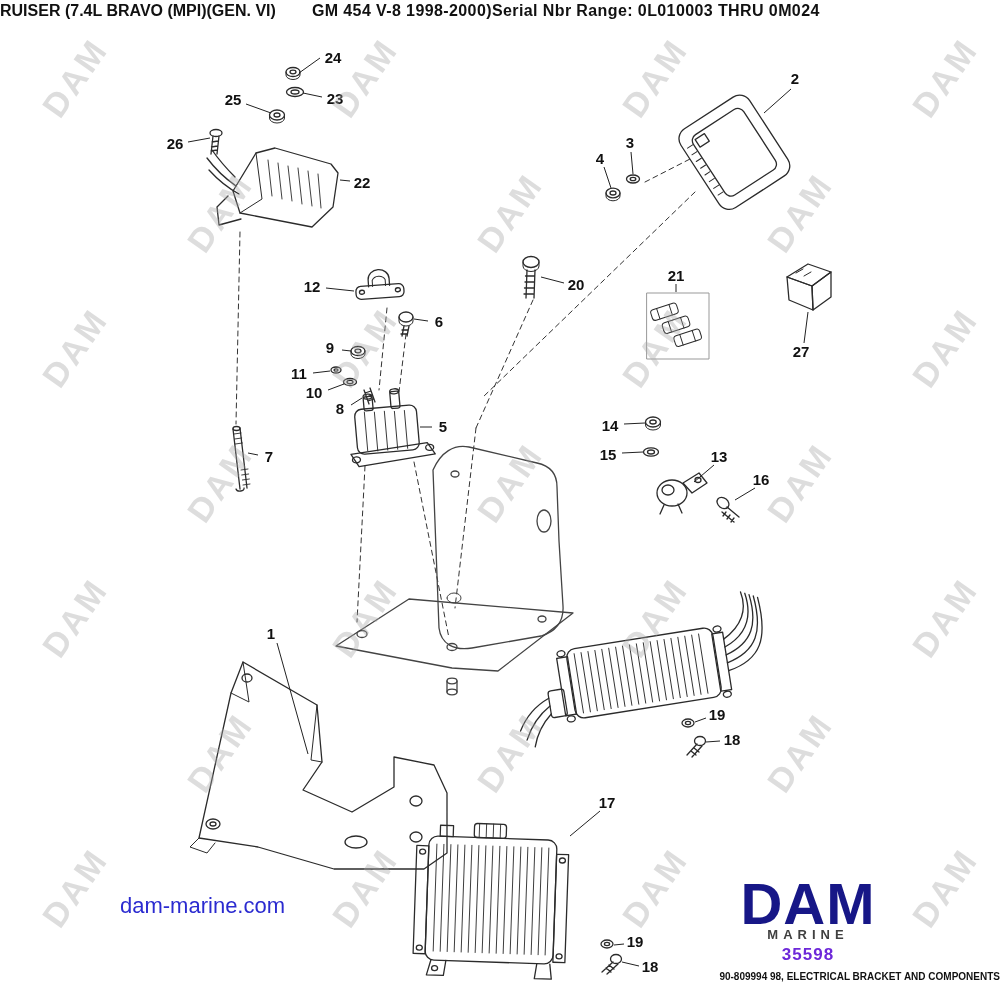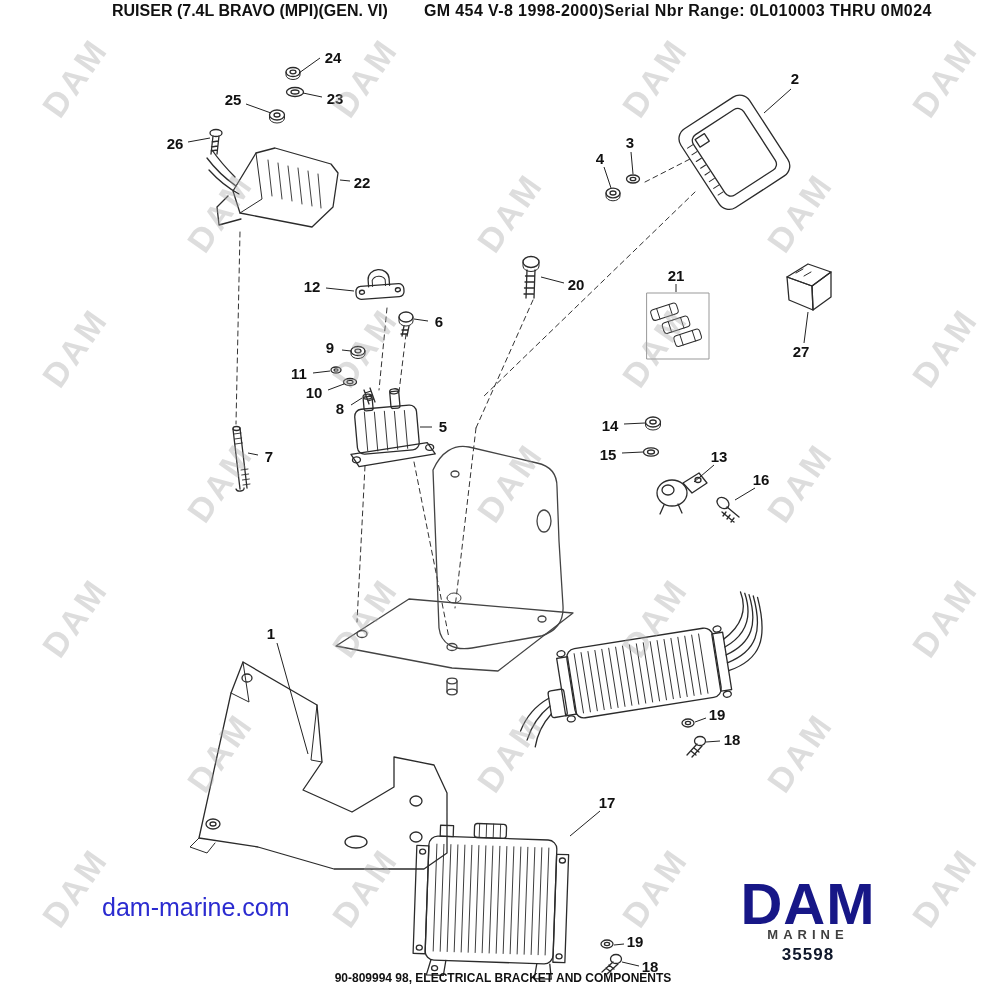--- a/index.html
+++ b/index.html
@@ -1,30 +1,30 @@
 <!DOCTYPE html>
 <html><head>
 <meta charset="utf-8">
 <style>
   html,body{margin:0;padding:0;background:#fff;}
   .page{position:relative;width:1000px;height:1000px;background:#fff;overflow:hidden;
         font-family:"Liberation Sans",sans-serif;color:#111;}
   .header{position:absolute;top:2px;left:0;width:1000px;height:22px;white-space:nowrap;
-          overflow:hidden;font-size:16px;font-weight:bold;padding-left:112px;box-sizing:border-box;}
+          overflow:hidden;font-size:16px;font-weight:bold;box-sizing:border-box;}
   .header .hdr-right{margin-left:36px;letter-spacing:0.4px;}
   #diagram-svg{position:absolute;left:0;top:0;}
   .wm{font:700 34px "Liberation Sans",sans-serif;fill:#a8a8a8;opacity:.38;letter-spacing:3px;}
   .callout{font:700 15px "Liberation Sans",sans-serif;fill:#111;text-anchor:middle;}
   .leader{stroke:#222;stroke-width:1;}
-  .website{position:absolute;left:102px;top:893px;font-size:25px;color:#2b2bd0;cursor:pointer;}
+  .website{position:absolute;left:120px;top:893px;font-size:22px;color:#2b2bd0;cursor:pointer;}
   .logo{position:absolute;left:718px;top:876px;width:180px;text-align:center;}
   .logo-main{font-size:58px;font-weight:bold;color:#171787;line-height:.95;letter-spacing:1px;}
   .logo-sub{font-size:13px;font-weight:bold;color:#404040;letter-spacing:5px;margin-top:-4px;}
-  .logo-num{font-size:17px;font-weight:bold;color:#0f172a;margin-top:3px;letter-spacing:1px;}
-  .caption{position:absolute;left:6px;right:0;top:971px;text-align:center;font-size:12px;font-weight:600;}
+  .logo-num{font-size:17px;font-weight:bold;color:#6d28d9;margin-top:3px;letter-spacing:1px;}
+  .caption{position:absolute;left:6px;right:0;top:971px;text-align:right;font-size:10px;font-weight:600;}
 </style>
 </head>
 <body>
 
 <div class="page">
 
   <div class="header">
     <span>RUISER (7.4L BRAVO (MPI)(GEN. VI)</span><span class="hdr-right">GM 454 V-8 1998-2000)Serial Nbr Range: 0L010003 THRU 0M024</span>
   </div>
 

